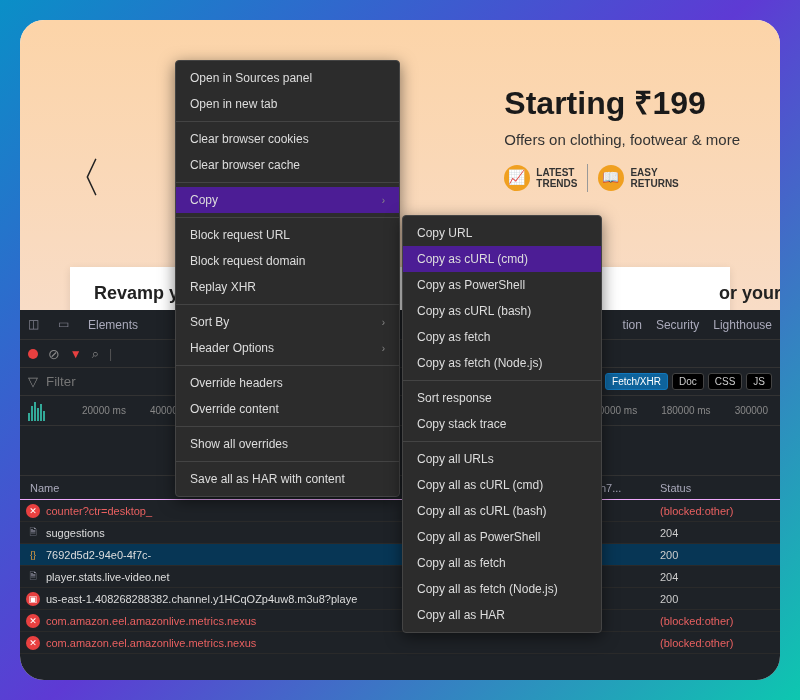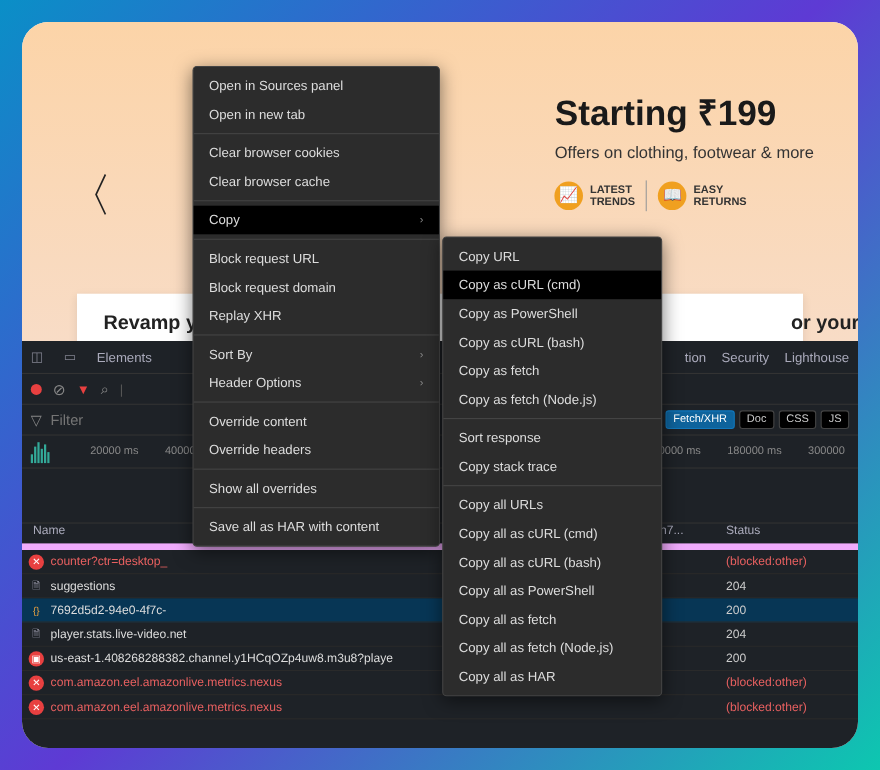--- a/index.html
+++ b/index.html
@@ -25,38 +25,38 @@
 .fun{color:#e84040;font-size:12px}
 .sg{color:#888;font-size:13px}
 .fbar{display:flex;align-items:center;height:28px;border-bottom:1px solid #333;padding:0 8px;gap:8px}
 .finput{background:transparent;border:none;color:#aab;flex:1;outline:none}
 .chips{display:flex;gap:4px;margin-left:auto}
 .chip{background:#000000;border:1px solid #444;border-radius:3px;padding:2px 6px;font-size:10px;color:#ccc}
 .chip.act{background:#0e639c;border-color:#1177bb;color:#fff}
 .timeline{display:flex;align-items:center;height:30px;border-bottom:1px solid #333;padding:0 12px;gap:24px;font-size:10px;color:#888;position:relative}
 .wave{position:absolute;left:8px;top:4px;bottom:4px;width:50px;display:flex;align-items:flex-end;gap:1px}
 .wb{width:2px;background:#3a9}
-.nhead{display:flex;height:24px;border-bottom:6px solid #f0abfc;}
+.nhead{display:flex;height:24px;border-bottom:1px solid #f0abfc;align-items:center}
 .ncol{padding:0 10px;color:#aab;font-size:11px}
 .nrow{display:flex;height:22px;align-items:center;border-bottom:1px solid #2a2a2a;font-size:11px}
 .nrow.sel{background:#073655}
 .nic{width:14px;height:14px;margin:0 6px;display:inline-flex;align-items:center;justify-content:center;border-radius:50%;font-size:9px}
 .nic.err{background:#e84040;color:#fff}
 .nic.doc{color:#aab;background:transparent}
 .nic.js{color:#e8a040}
 .nic.media{background:#e84040;color:#fff}
 .nname{color:#ddd;white-space:nowrap;overflow:hidden;flex:1}
 .nname.red{color:#e86060}
 .nstat{width:130px;padding:0 10px;color:#ccc}
 .nstat.red{color:#e86060}
 .ctxmenu{position:absolute;background:#2c2c2c;border:1px solid #444;border-radius:4px;box-shadow:0 4px 16px rgba(0,0,0,.5);padding:4px 0;font-size:12px;color:#ddd;z-index:10}
 .ctxmenu.m1{left:155px;top:40px;width:225px}
 .ctxmenu.m2{left:382px;top:195px;width:200px}
 .mi{padding:6px 14px;cursor:pointer;display:flex;justify-content:space-between;align-items:center}
-.mi:hover,.mi.hov{background:#000000}
+.mi:hover,.mi.hov{background:#4c1d95}
 .msep{height:1px;background:#444;margin:4px 0}
 .chev{color:#888;font-size:10px}
 </style>
 </head>
 <body>
 
 <div class="frame">
 
   <div class="banner">
     <div class="carrow">〈</div>
@@ -197,22 +197,22 @@
     <div class="msep"></div>
     <div class="mi">
         <span>Sort By</span>
         <span class="chev">›</span>
       </div>
     <div class="mi">
         <span>Header Options</span>
         <span class="chev">›</span>
       </div>
     <div class="msep"></div>
+    <div class="mi">Override headers</div>
     <div class="mi">Override content</div>
-    <div class="mi">Override headers</div>
     <div class="msep"></div>
     <div class="mi">Show all overrides</div>
     <div class="msep"></div>
     <div class="mi">Save all as HAR with content</div>
   </div>
 
   <div class="ctxmenu m2">
     <div class="mi">Copy URL</div>
     <div class="mi hov">Copy as cURL (cmd)</div>
     <div class="mi">Copy as PowerShell</div>

